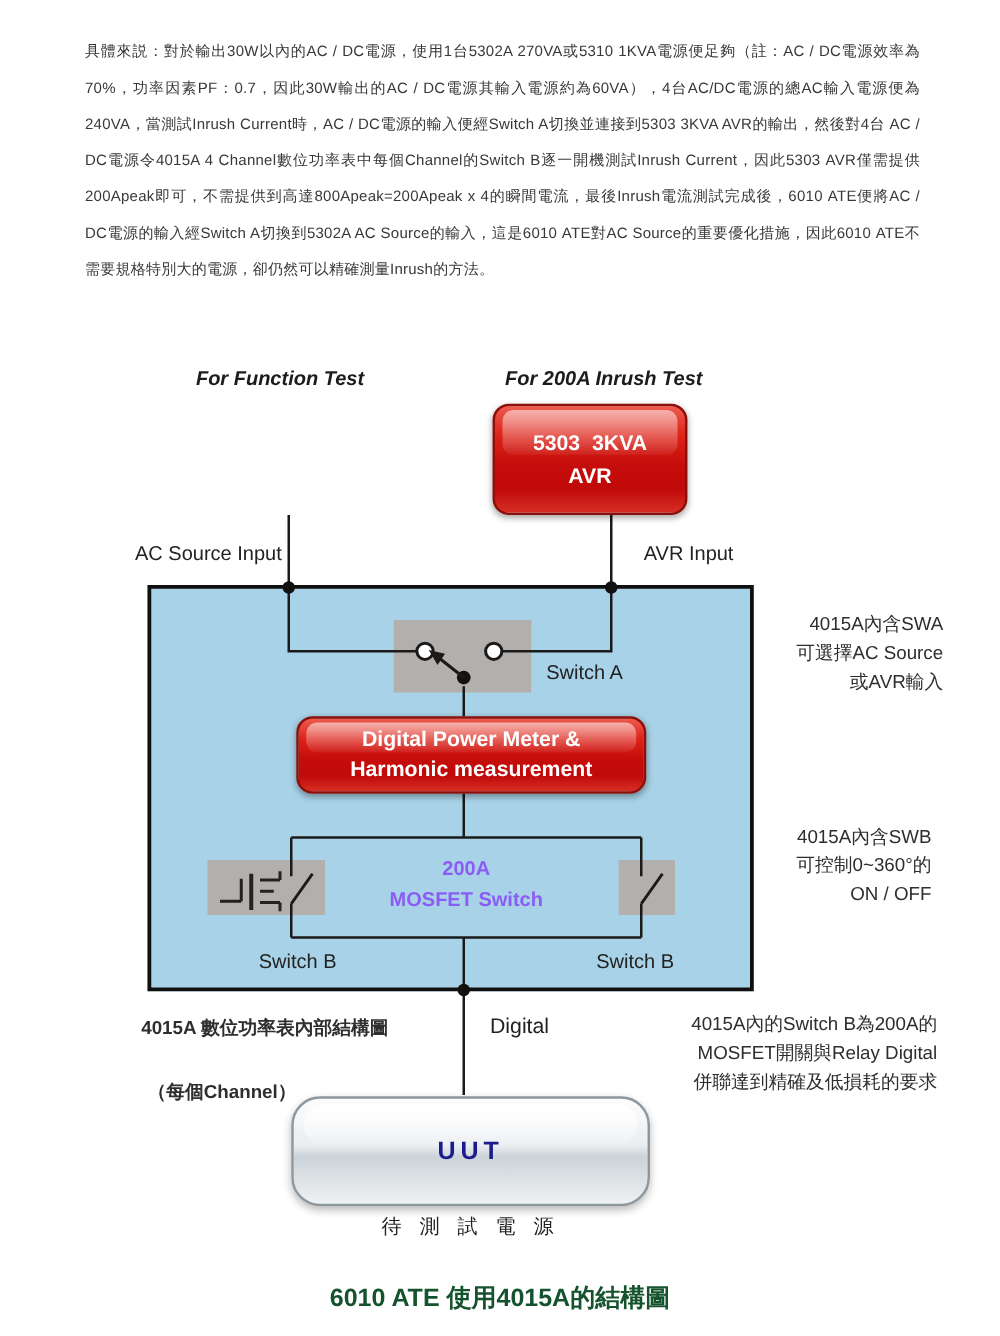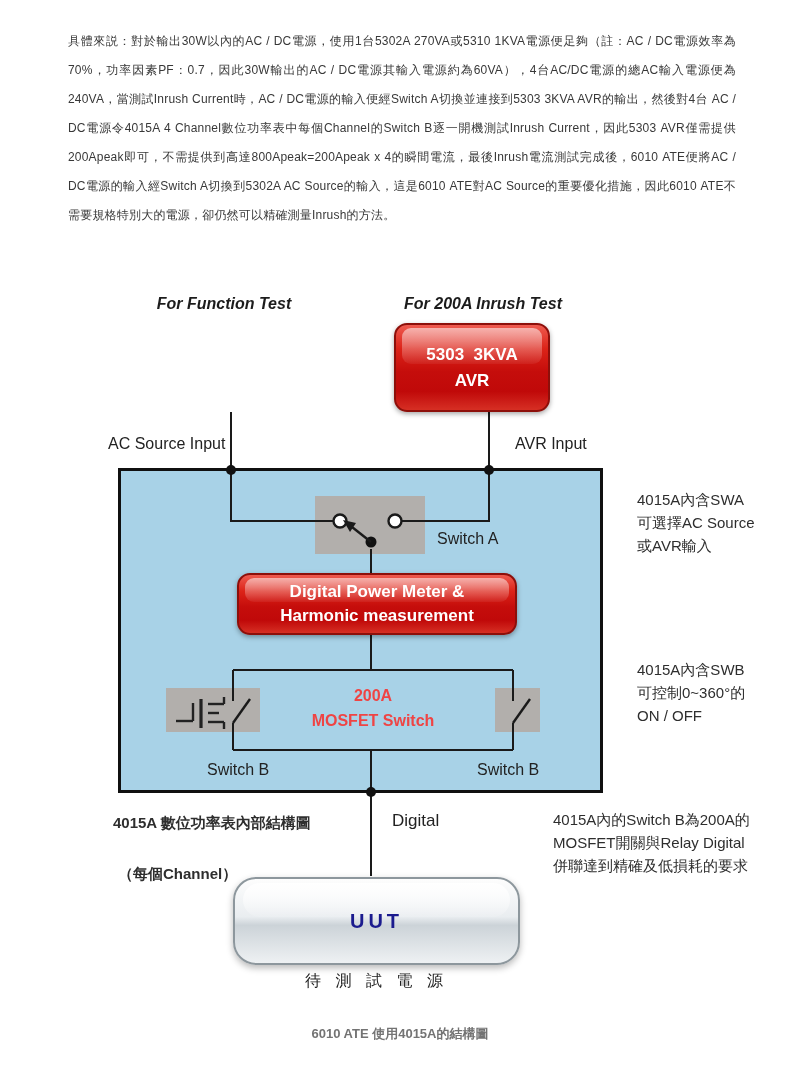--- a/index.html
+++ b/index.html
@@ -36,29 +36,29 @@
     background:linear-gradient(180deg,rgba(255,255,255,.55),rgba(255,255,255,.05));
     pointer-events:none;
   }
   .red-btn .btn-text{position:relative;z-index:1;}
   .panel{
     left:118px;top:468px;width:485px;height:325px;background:var(--panel-blue);
     border:3px solid #101010;box-sizing:border-box;z-index:1;
   }
   .grurect{background:var(--switch-gray);z-index:2;}
   .lbl{font-size:16px;color:#222;z-index:5;}
-  .lbl-sm{font-size:15px;color:#2e2e2e;line-height:23px;white-space:pre-wrap;z-index:5;}
+  .lbl-sm{font-size:15px;color:#2e2e2e;line-height:23px;white-space:pre-wrap;z-index:5;text-align:right;}
   .lbl-bold{font-weight:bold;}
   .wires{left:0;top:0;z-index:3;pointer-events:none;}
   .dpm{
     left:237px;top:573px;width:280px;height:62px;font-size:17px;line-height:24px;z-index:4;
   }
   .mosfet-text{
     left:253px;top:683px;width:240px;text-align:center;font-size:16px;font-weight:bold;
-    line-height:25px;color:#ef4444;white-space:pre-wrap;z-index:4;
+    line-height:25px;color:#8b5cf6;white-space:pre-wrap;z-index:4;
   }
   .uut-btn{
     left:233px;top:877px;width:287px;height:88px;border-radius:23px;
     border:2px solid #8d979d;box-sizing:border-box;
     background:linear-gradient(180deg,#fdfdfd 0%,#e9edf0 45%,#ccd3d8 55%,#eef1f3 100%);
     box-shadow:0 3px 7px rgba(0,0,0,.28);
     display:flex;align-items:center;justify-content:center;z-index:4;
   }
   .uut-btn::before{
     content:"";position:absolute;left:8px;right:8px;top:4px;height:40%;border-radius:18px;
@@ -66,22 +66,22 @@
   }
   .uut-label{
     position:relative;z-index:1;font-size:20px;font-weight:bold;letter-spacing:4px;
     color:var(--uut-text-blue);
   }
   .uut-caption{
     left:233px;top:971px;width:287px;text-align:center;font-size:16px;letter-spacing:5px;
     color:#222;z-index:5;
   }
   .caption{
-    left:10px;top:1025px;width:780px;text-align:center;font-size:13px;font-weight:bold;
-    color:#737373;z-index:5;
+    left:10px;top:1025px;width:780px;text-align:center;font-size:20px;font-weight:bold;
+    color:#14532d;z-index:5;
   }
 </style>
 </head>
 <body>
 
 <div class="page">
 
   <div class="abs para">具體來説：對於輸出30W以內的AC / DC電源，使用1台5302A 270VA或5310 1KVA電源便足夠（註：AC / DC電源效率為70%，功率因素PF：0.7，因此30W輸出的AC / DC電源其輸入電源約為60VA），4台AC/DC電源的總AC輸入電源便為240VA，當測試Inrush Current時，AC / DC電源的輸入便經Switch A切換並連接到5303 3KVA AVR的輸出，然後對4台 AC / DC電源令4015A 4 Channel數位功率表中每個Channel的Switch B逐一開機測試Inrush Current，因此5303 AVR僅需提供200Apeak即可，不需提供到高達800Apeak=200Apeak x 4的瞬間電流，最後Inrush電流測試完成後，6010 ATE便將AC / DC電源的輸入經Switch A切換到5302A AC Source的輸入，這是6010 ATE對AC Source的重要優化措施，因此6010 ATE不需要規格特別大的電源，卻仍然可以精確測量Inrush的方法。</div>
 
   <div class="abs hdr" style="left:133px;top:295px;width:182px;font-style:italic;">For Function Test</div>

